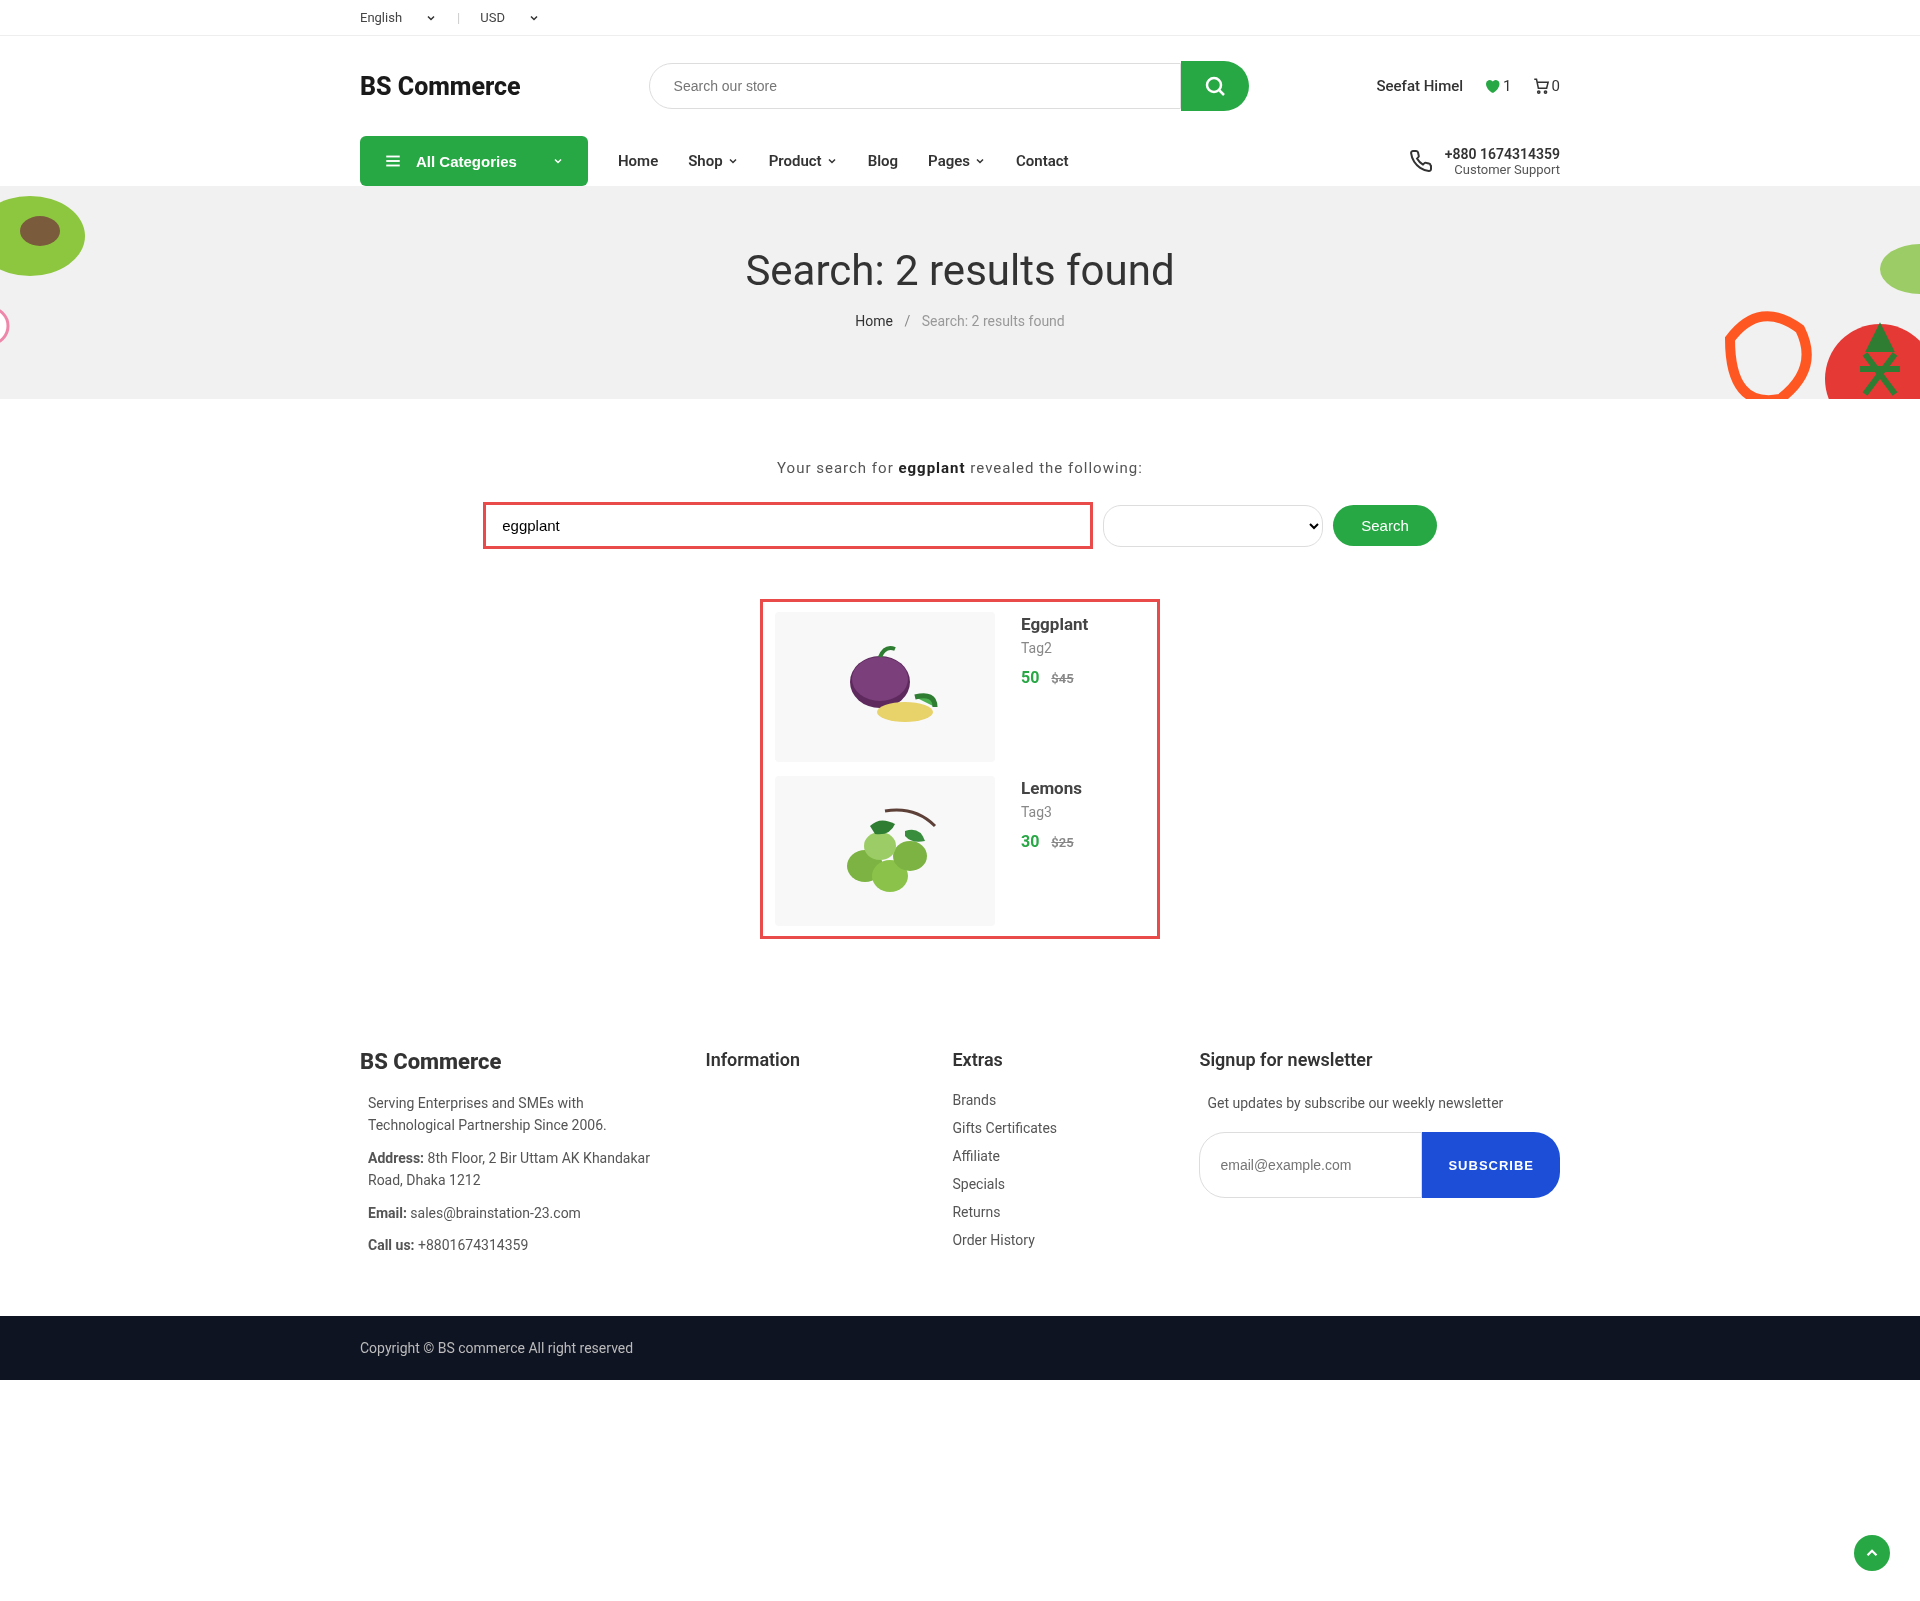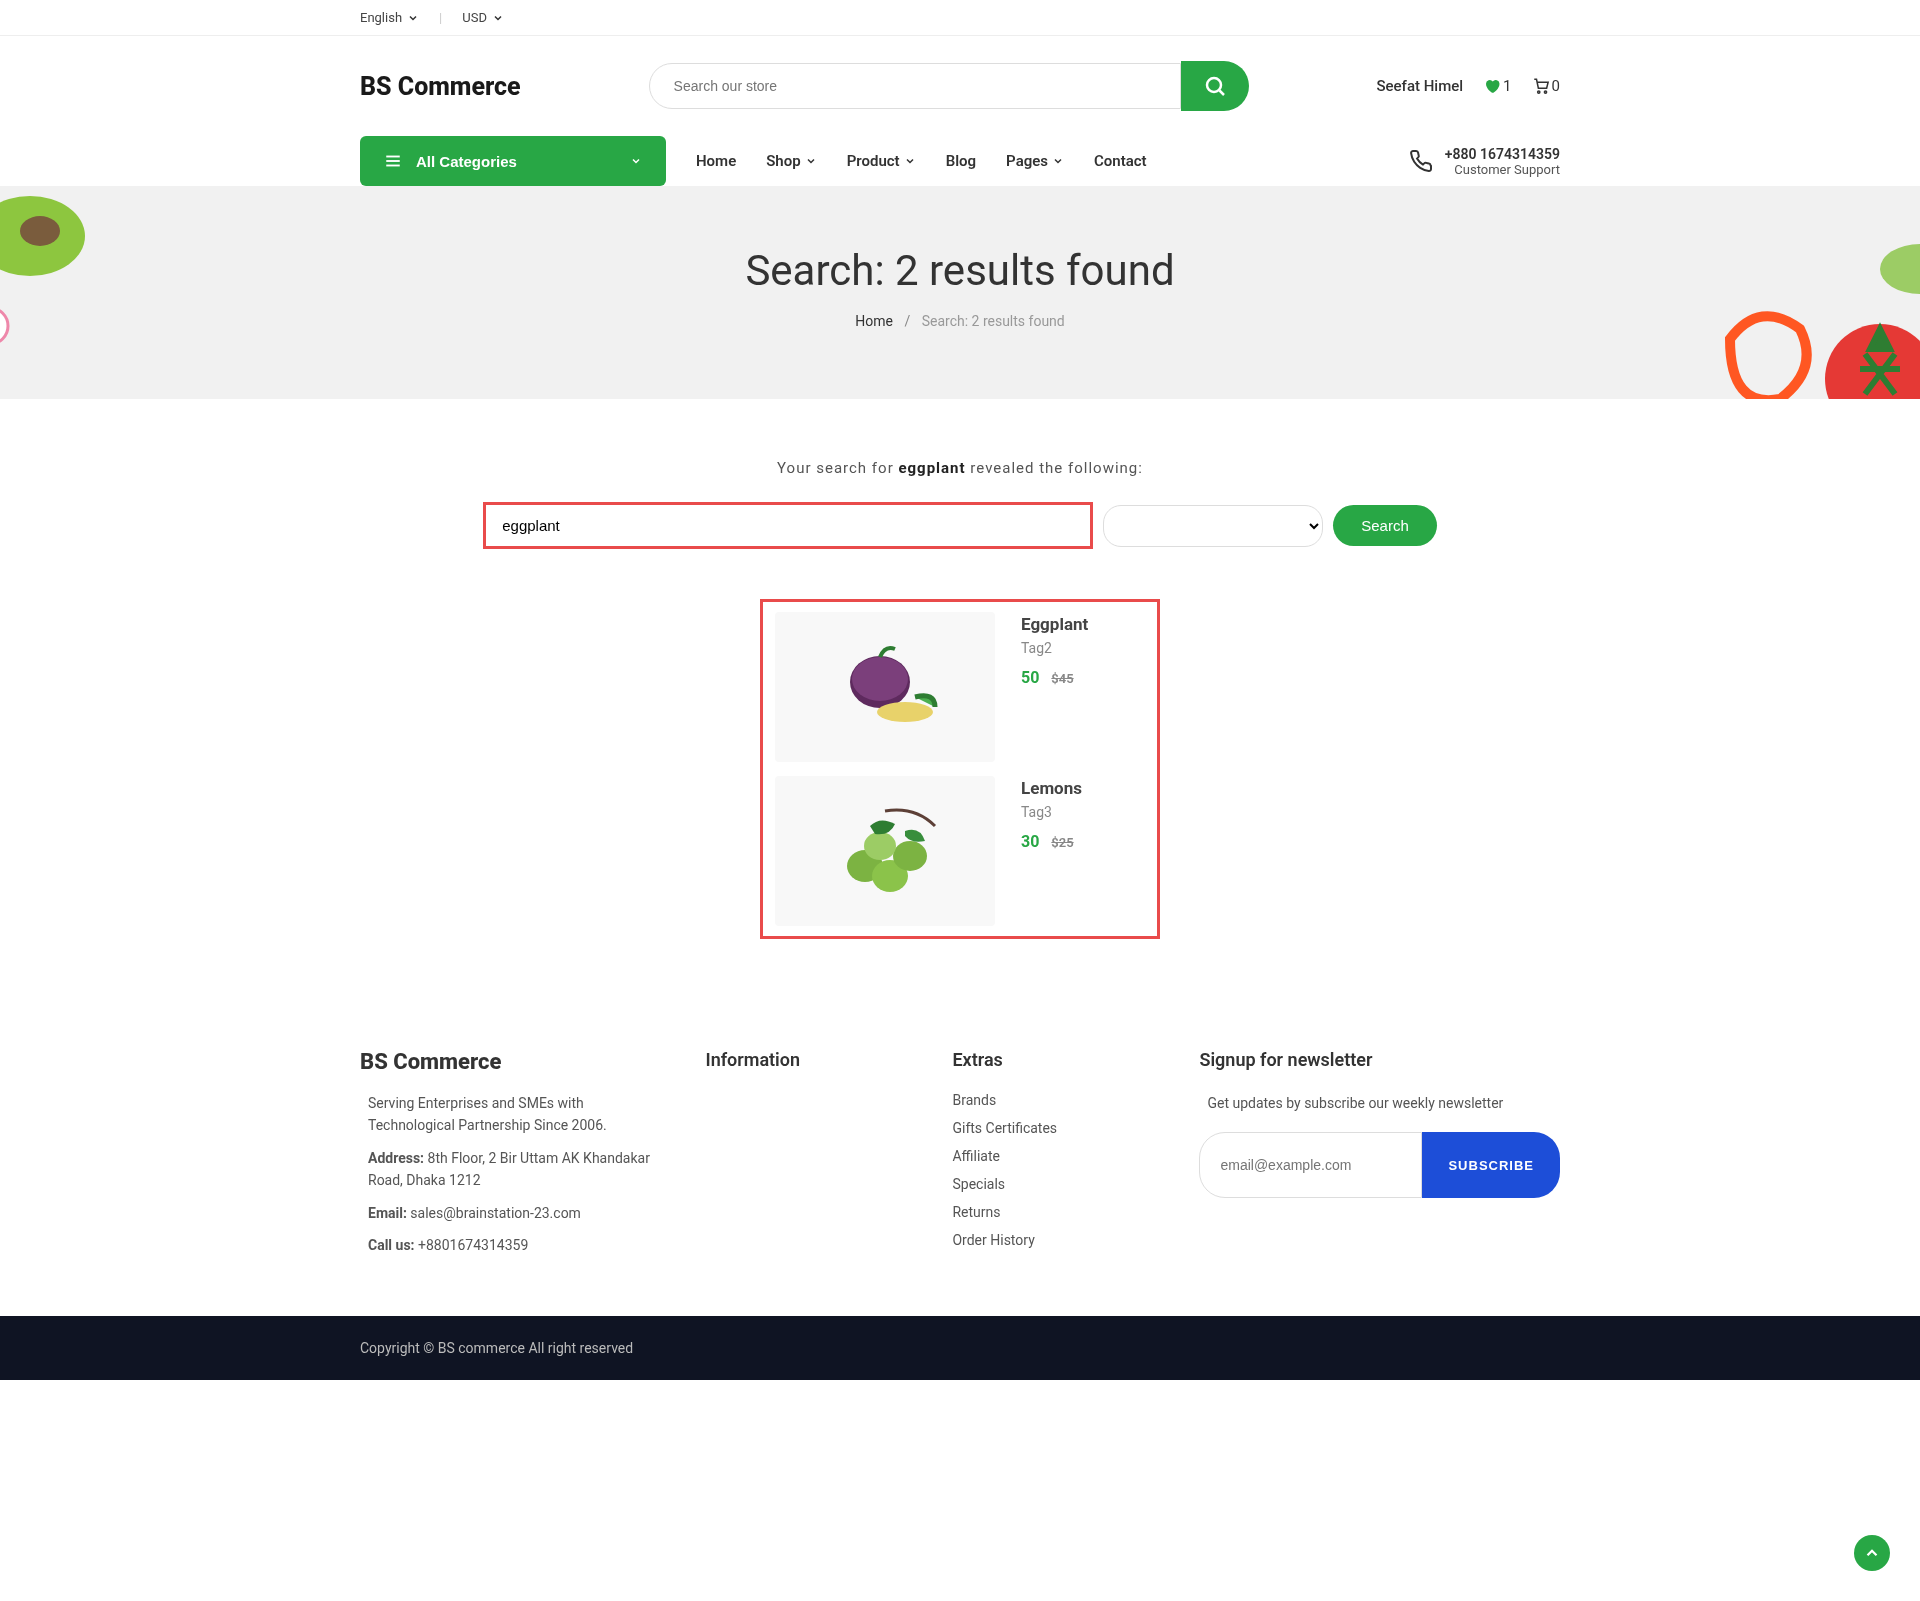--- a/index.html
+++ b/index.html
@@ -2,38 +2,38 @@
 <html><head>
 <meta charset="utf-8">
 <style>
 * { margin: 0; padding: 0; box-sizing: border-box; }
 body { font-family: -apple-system, BlinkMacSystemFont, 'Segoe UI', Roboto, Arial, sans-serif; color: #333; background: #fff; }
 
 
 .top-bar { border-bottom: 1px solid #eee; padding: 10px 0; }
 .container { max-width: 1400px; margin: 0 auto; padding: 0 100px; }
 .top-bar-inner { display: flex; gap: 20px; font-size: 13px; color: #444; }
-.top-bar-item { display: flex; align-items: center; gap: 5px; cursor: pointer; }
+.top-bar-item { display: flex; align-items: center; gap: 23px; cursor: pointer; }
 .sep { color: #ccc; }
 
 
 .header { padding: 25px 0; }
 .header-inner { display: flex; align-items: center; justify-content: space-between; }
 .logo { font-size: 25px; font-weight: 800; color: #1a1a1a; }
 .search-wrap { display: flex; align-items: center; flex: 1; max-width: 600px; margin: 0 60px; }
 .search-input { flex: 1; border: 1px solid #ddd; border-radius: 30px 0 0 30px; padding: 14px 24px; font-size: 14px; outline: none; color: #999; }
 .search-btn { background: #28a745; border: none; border-radius: 0 30px 30px 0; padding: 13px 22px; cursor: pointer; display: flex; align-items: center; justify-content: center; }
 .header-right { display: flex; align-items: center; gap: 20px; font-size: 15px; }
 .user-name { font-weight: 500; }
 .icon-badge { display: flex; align-items: center; gap: 2px; }
 
 
 .nav { display: flex; align-items: center; justify-content: space-between; padding-bottom: 0; }
 .nav-left { display: flex; align-items: center; gap: 30px; }
-.cat-btn { background: #28a745; color: #fff; border: none; border-radius: 6px; padding: 16px 24px; font-size: 15px; font-weight: 600; cursor: pointer; display: flex; align-items: center; gap: 18px; width: 306px; justify-content: space-between; }
+.cat-btn { background: #28a745; color: #fff; border: none; border-radius: 6px; padding: 16px 24px; font-size: 15px; font-weight: 600; cursor: pointer; display: flex; align-items: center; gap: 18px; width: 228px; justify-content: space-between; }
 .cat-btn-left { display: flex; align-items: center; gap: 14px; }
 .nav-links { display: flex; gap: 30px; font-size: 15px; font-weight: 600; }
 .nav-link { display: flex; align-items: center; gap: 4px; cursor: pointer; }
 .nav-right { display: flex; align-items: center; gap: 12px; text-align: right; }
 .phone-txt { font-size: 14px; }
 .phone-num { font-weight: 600; }
 .phone-sub { font-size: 13px; color: #555; }
 
 
 .banner { background: #f1f1f1; padding: 60px 0 70px; position: relative; overflow: hidden; }

